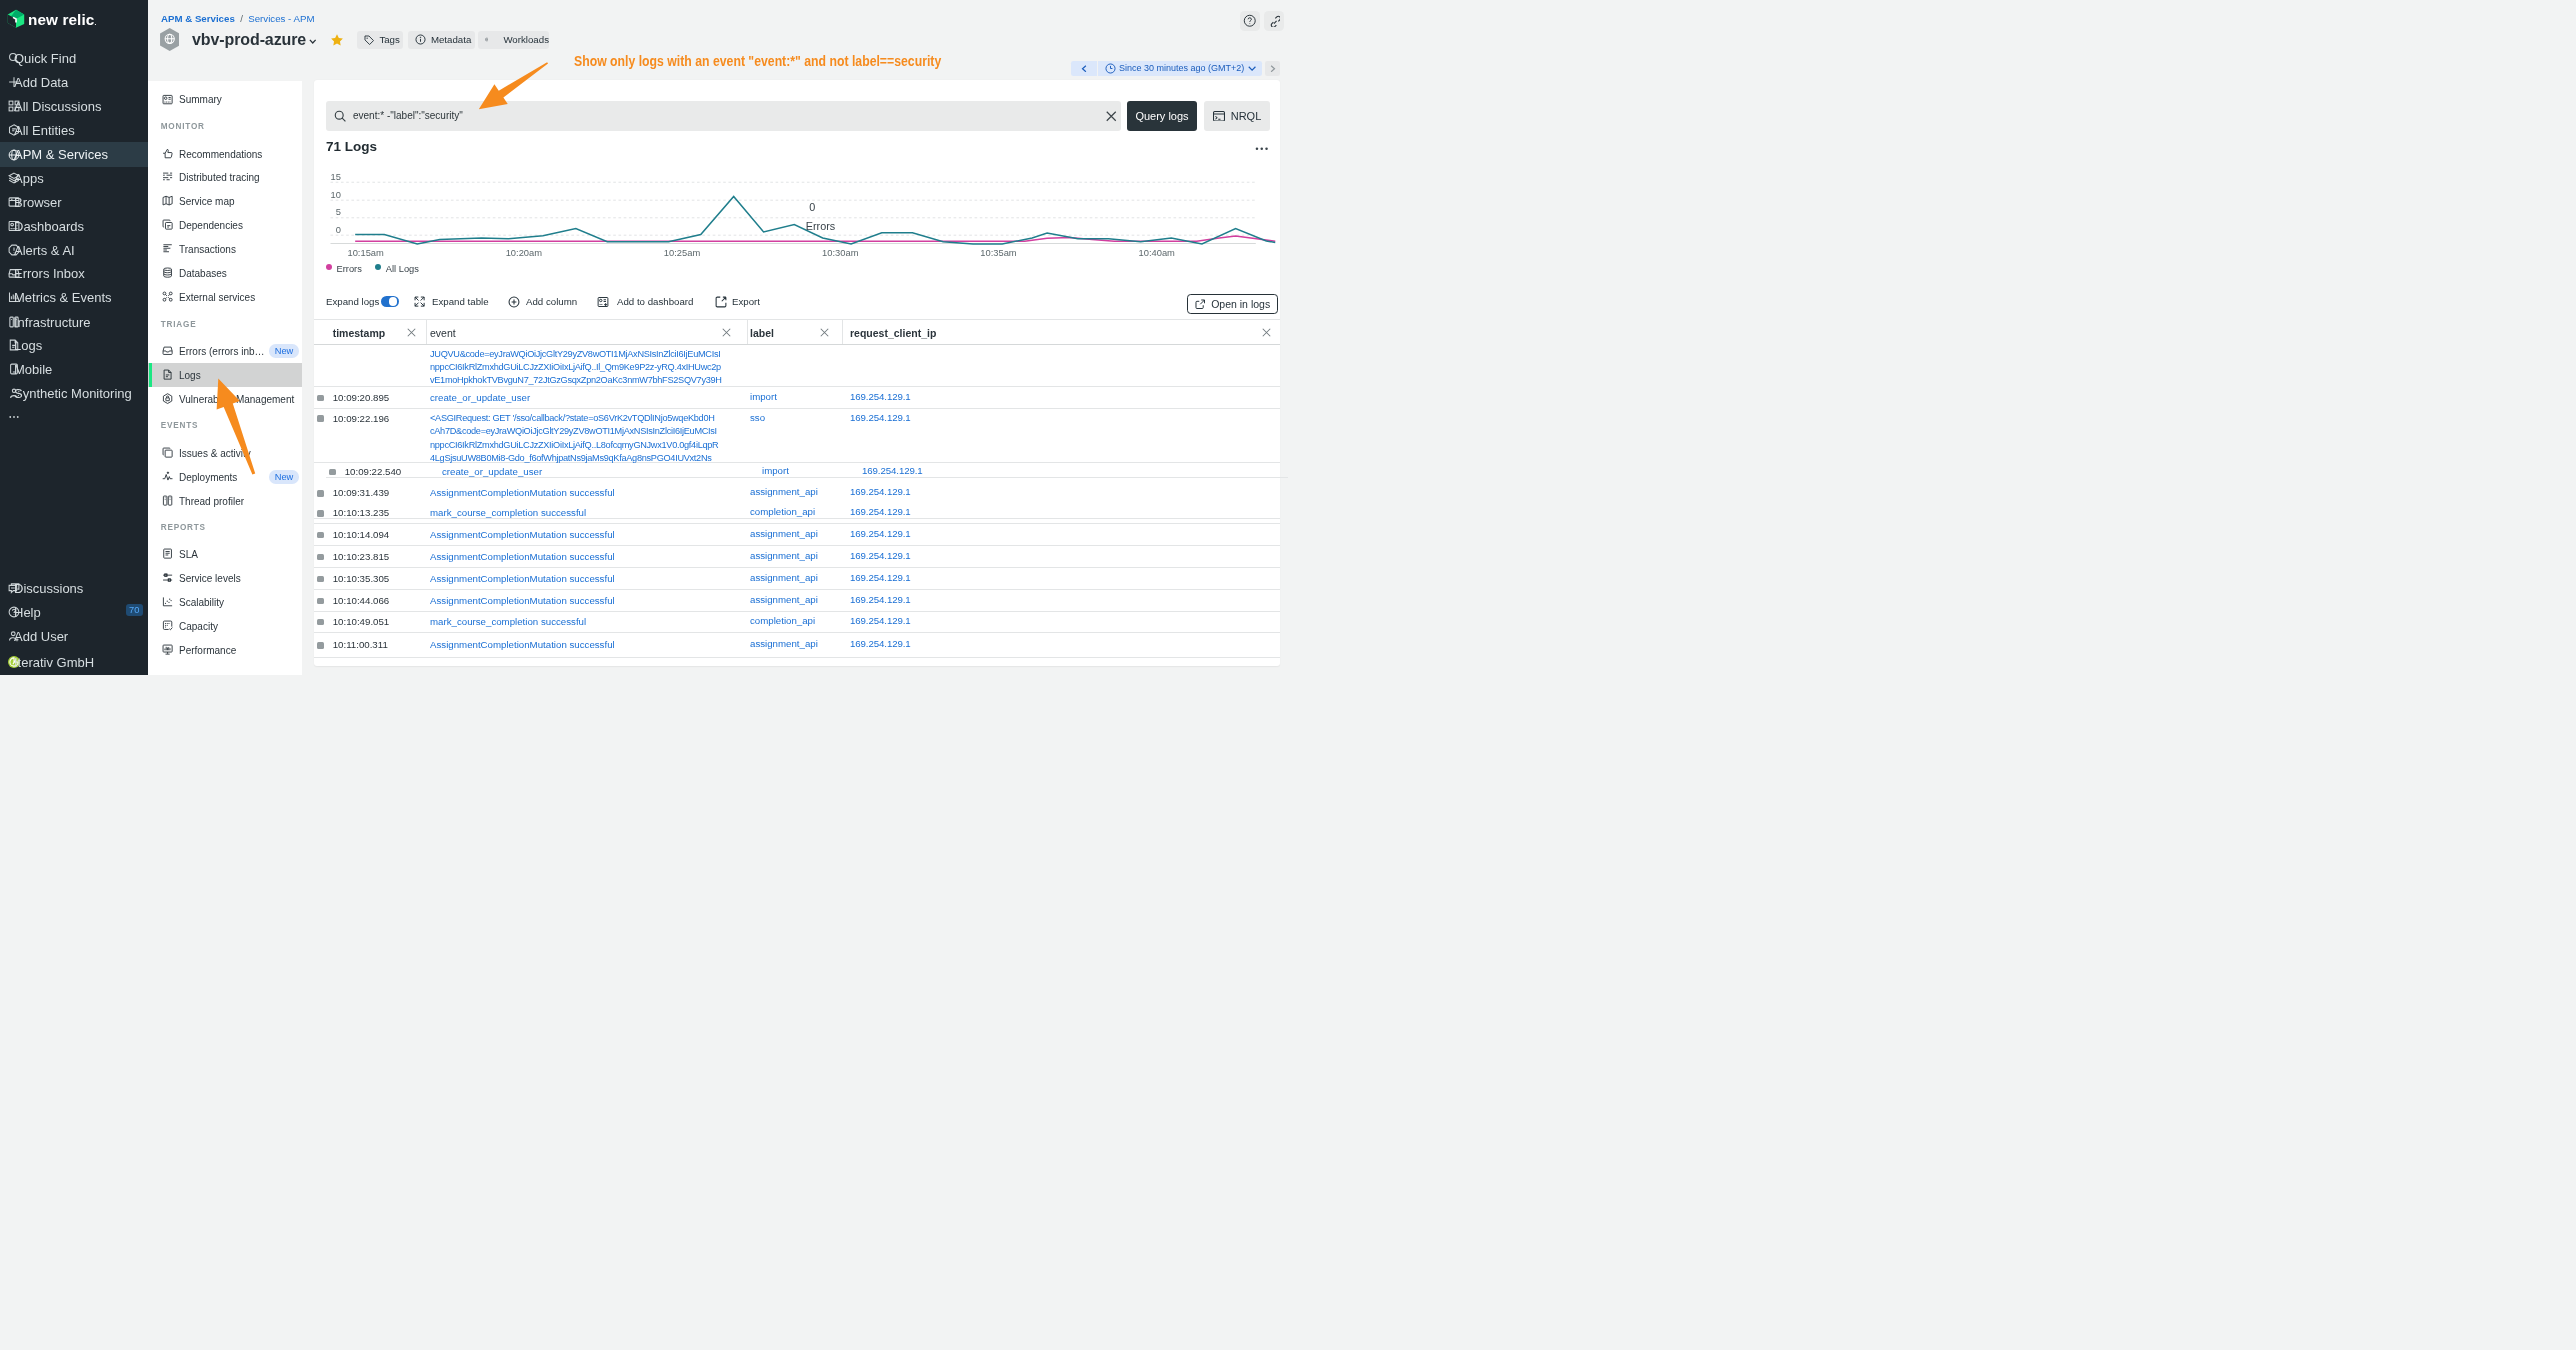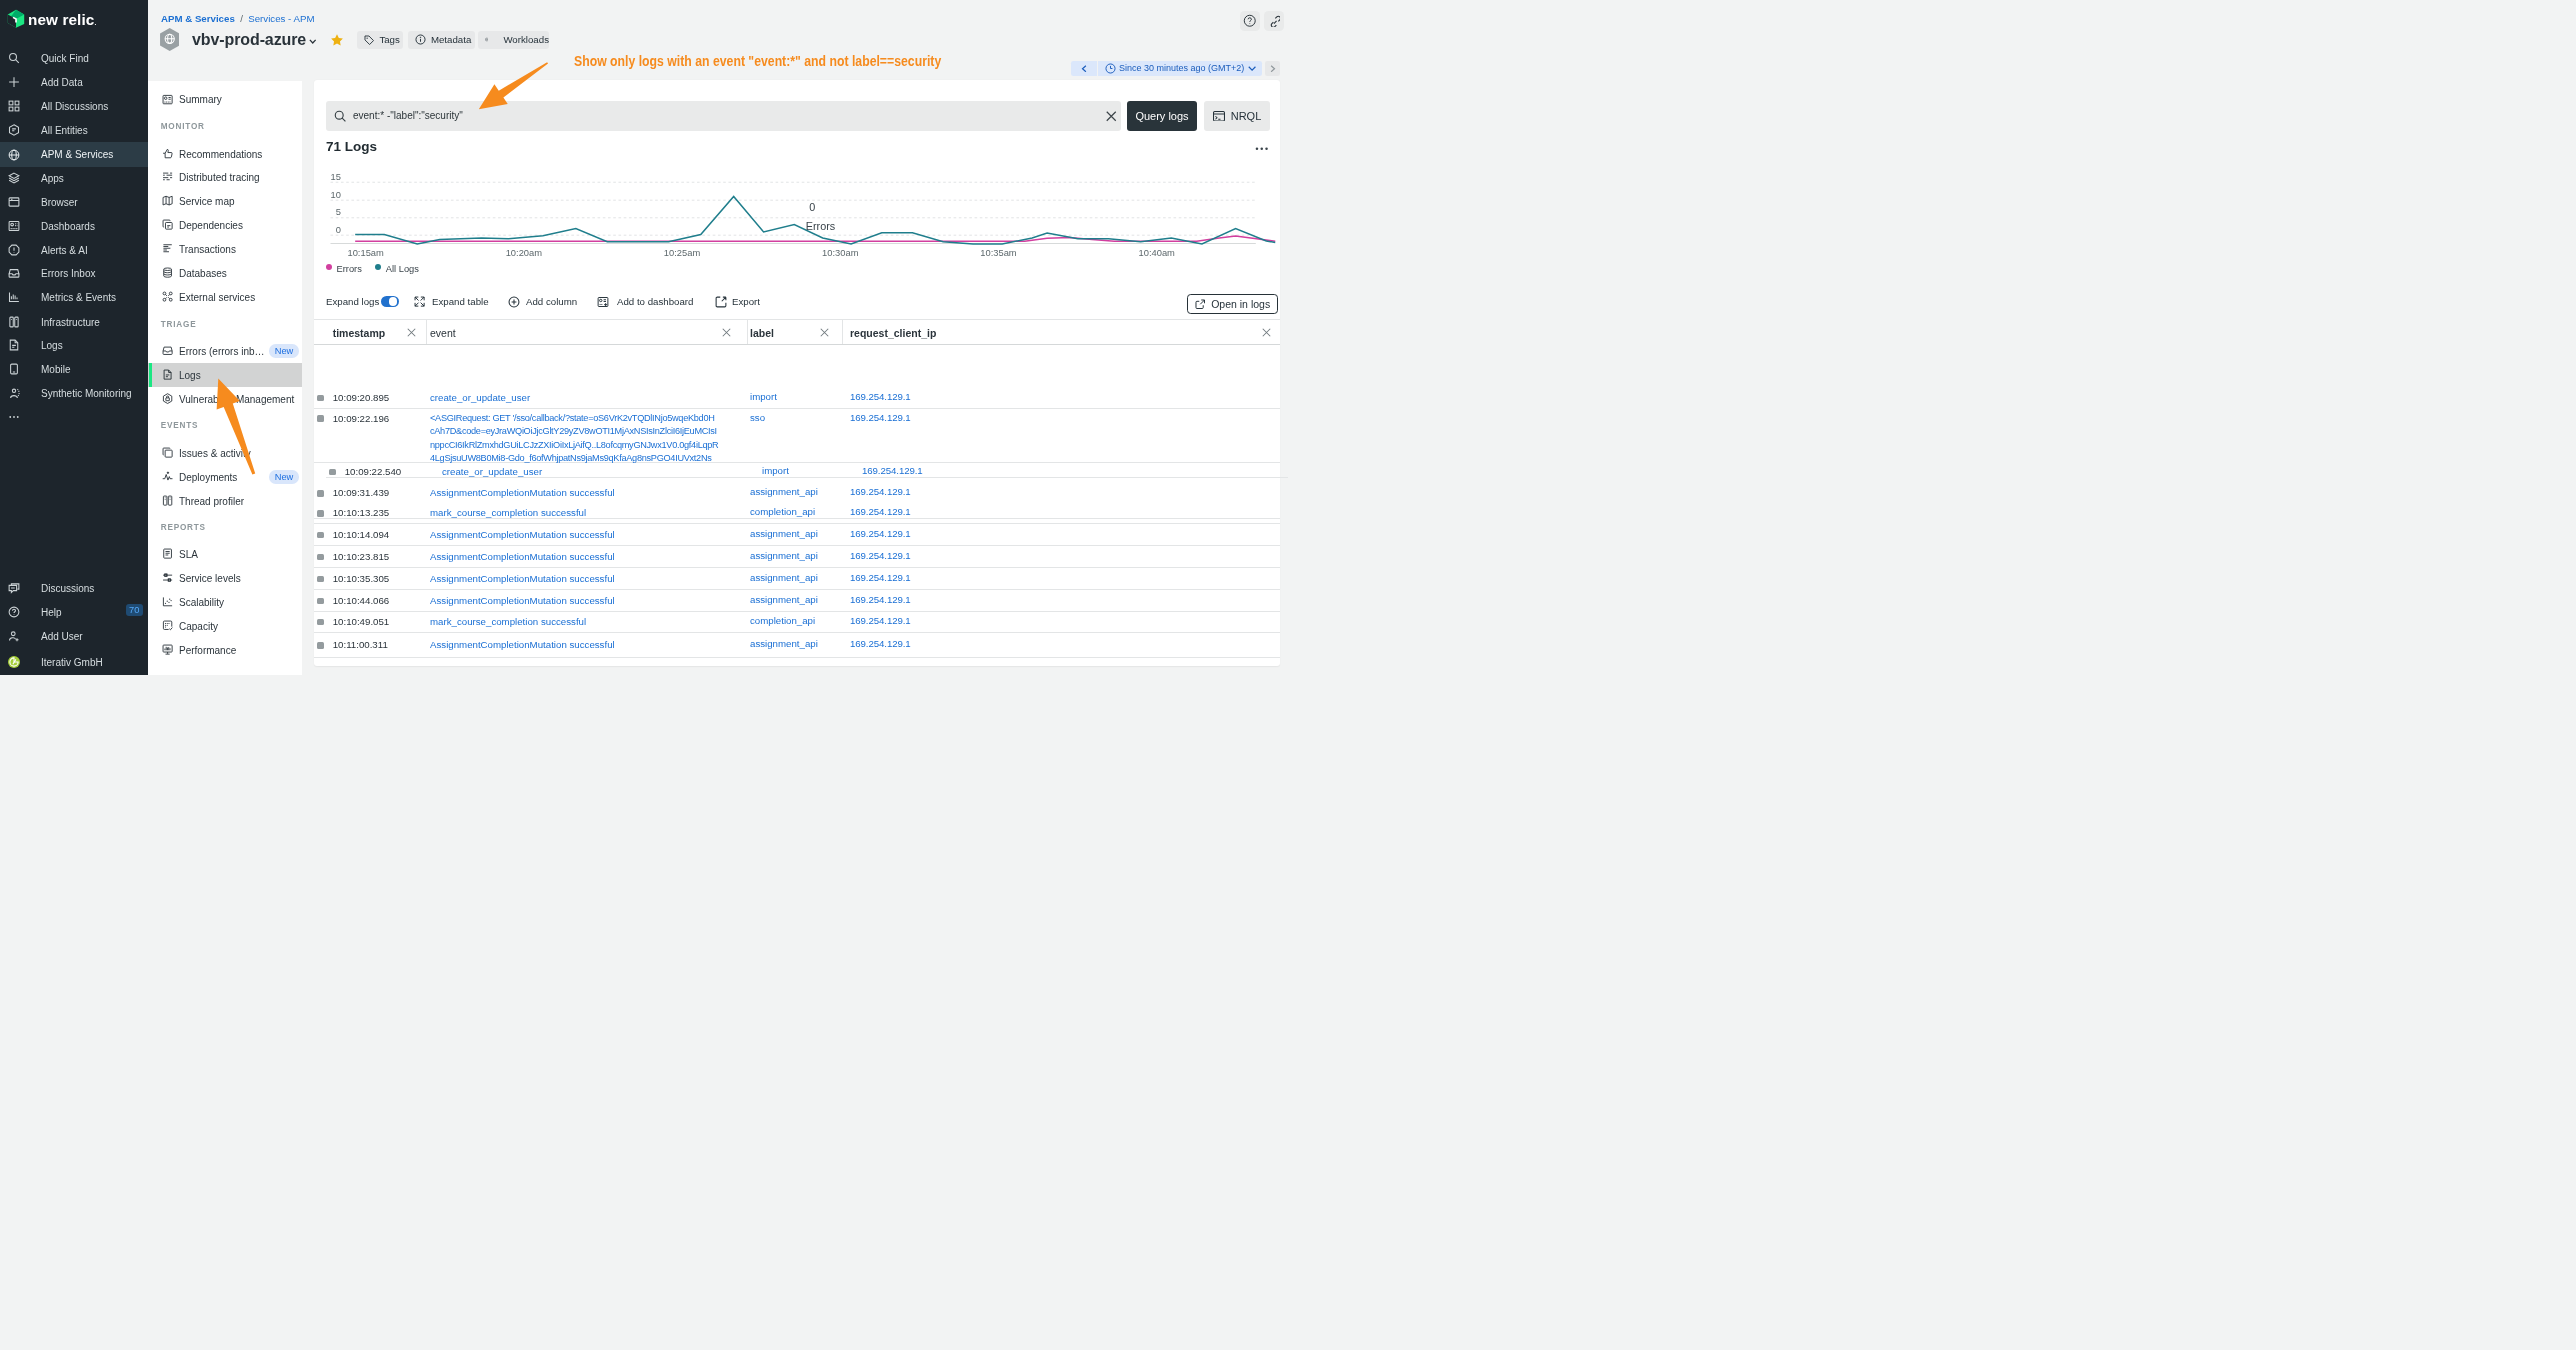--- a/index.html
+++ b/index.html
@@ -3,21 +3,21 @@
 <meta charset="utf-8">
 <style>
   * { margin:0; padding:0; box-sizing:border-box; }
   html,body { width:1288px; height:675px; overflow:hidden; }
   body { font-family:"Liberation Sans", sans-serif; background:#f2f3f3; position:relative; color:#293338; }
   .abs { position:absolute; }
   
   #sidebar { position:absolute; left:0; top:0; width:148px; height:675px; background:#1d252c; color:#d7dee1; }
   .sb-item { position:absolute; left:0; width:100%; height:24px; display:flex; align-items:center; }
   .sb-item svg { position:absolute; left:7.5px; width:12px; height:12px; }
-  .sb-item .lb { position:absolute; left:41px; font-size:10px; white-space:nowrap; }
+  .sb-item .lb { position:absolute; left:14px; font-size:13px; white-space:nowrap; }
   .sb-sel { background:#2c3c46; color:#eef2f4; }
   
   #subnav { position:absolute; left:148px; top:81px; width:154px; height:595px; background:#ffffff; overflow:hidden;padding-left:16px; }
   .sn-item { position:absolute; left:0; width:100%; height:24px; display:flex; align-items:center; color:#2b343b; }
   .sn-item svg { position:absolute; left:13.5px; width:11.2px; height:11.2px; }
   .sn-item .lb { position:absolute; left:31px; font-size:10px; white-space:nowrap; }
   .sn-head { position:absolute; left:12.7px; font-size:8.2px; font-weight:bold; letter-spacing:0.8px; color:#8e979b; }
   .badge-new { position:absolute; right:3px; width:30px; height:13.5px; background:#d9e6fb; color:#1e6fe0; font-size:9.3px; border-radius:6.7px; display:flex; align-items:center; justify-content:center; }
   
   .crumb { font-size:9.7px; color:#1d70d2; }
@@ -522,20 +522,27 @@
         <svg style="position:absolute;left:408px;top:8.2px" width="9" height="9" viewBox="0 0 12 12" stroke="#737c80" stroke-width="1.4">
         <path d="M1 1 L11 11 M11 1 L1 11"></path>
       </svg>
         <svg style="position:absolute;left:506px;top:8.2px" width="9" height="9" viewBox="0 0 12 12" stroke="#737c80" stroke-width="1.4">
         <path d="M1 1 L11 11 M11 1 L1 11"></path>
       </svg>
         <svg style="position:absolute;left:948px;top:8.2px" width="9" height="9" viewBox="0 0 12 12" stroke="#737c80" stroke-width="1.4">
         <path d="M1 1 L11 11 M11 1 L1 11"></path>
       </svg>
       </div>
+      <div class="abs trow" style="left:0;top:266px;width:966px;height:41px">
+      <div class="cell-ev ml" style="top:1.5px;line-height:13.3px">
+        <div>JUQVU&amp;code=eyJraWQiOiJjcGltY29yZV8wOTI1MjAxNSIsInZlciI6IjEuMCIsI</div>
+        <div>nppcCI6IkRlZmxhdGUiLCJzZXIiOiIxLjAifQ..Il_Qm9Ke9P2z-yRQ.4xIHUwc2p</div>
+        <div>vE1moHpkhokTVBvguN7_72JtGzGsqxZpn2OaKc3nmW7bhFS2SQV7y39H</div>
+      </div>
+    </div>
       <div class="abs trow" style="left:0;top:307px;width:966px;height:22px">
       <div class="chk" style="top:7.5px"></div>
       <div class="cell-ts" style="top:4.5px">10:09:20.895</div>
       <div class="cell-ev" style="top:3.7px">create_or_update_user</div>
       <div class="cell-lb" style="top:3.7px">import</div>
       <div class="cell-ip" style="top:3.7px">169.254.129.1</div>
     </div>
       <div class="abs trow" style="left:0;top:329px;width:966px;height:54px">
       <div class="chk" style="top:6.3px"></div>
       <div class="cell-ts" style="top:3.7px">10:09:22.196</div>

